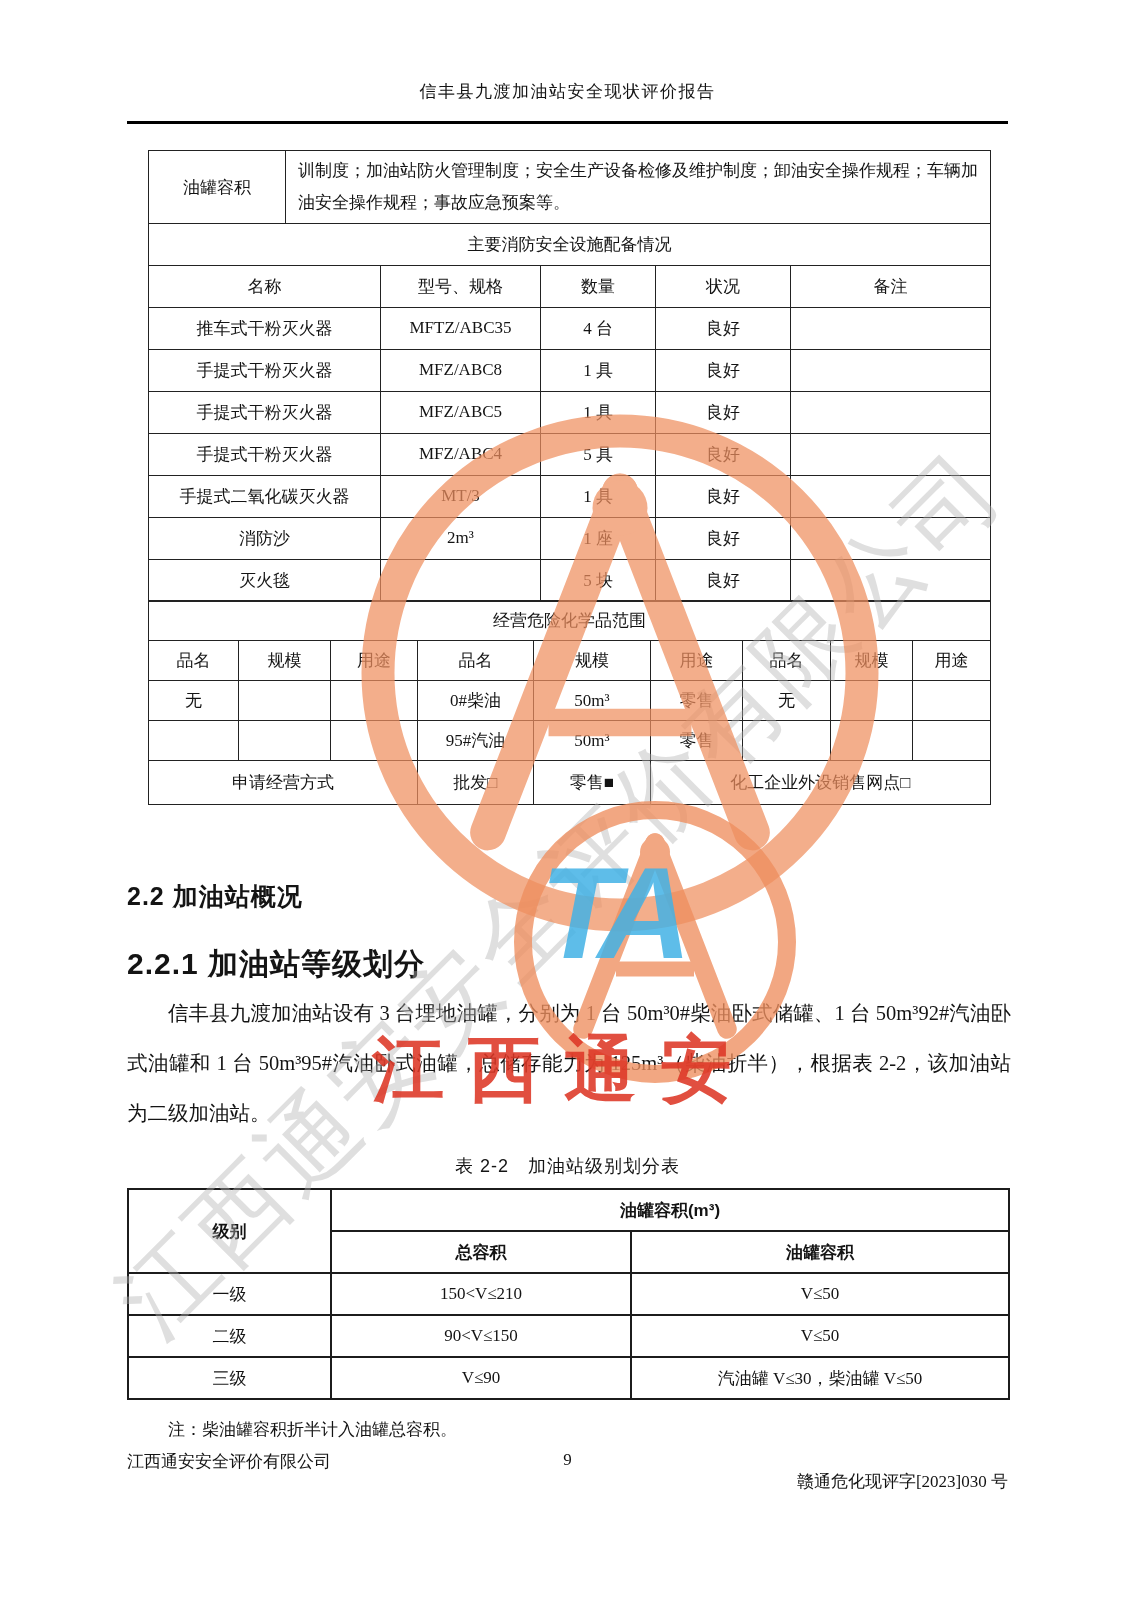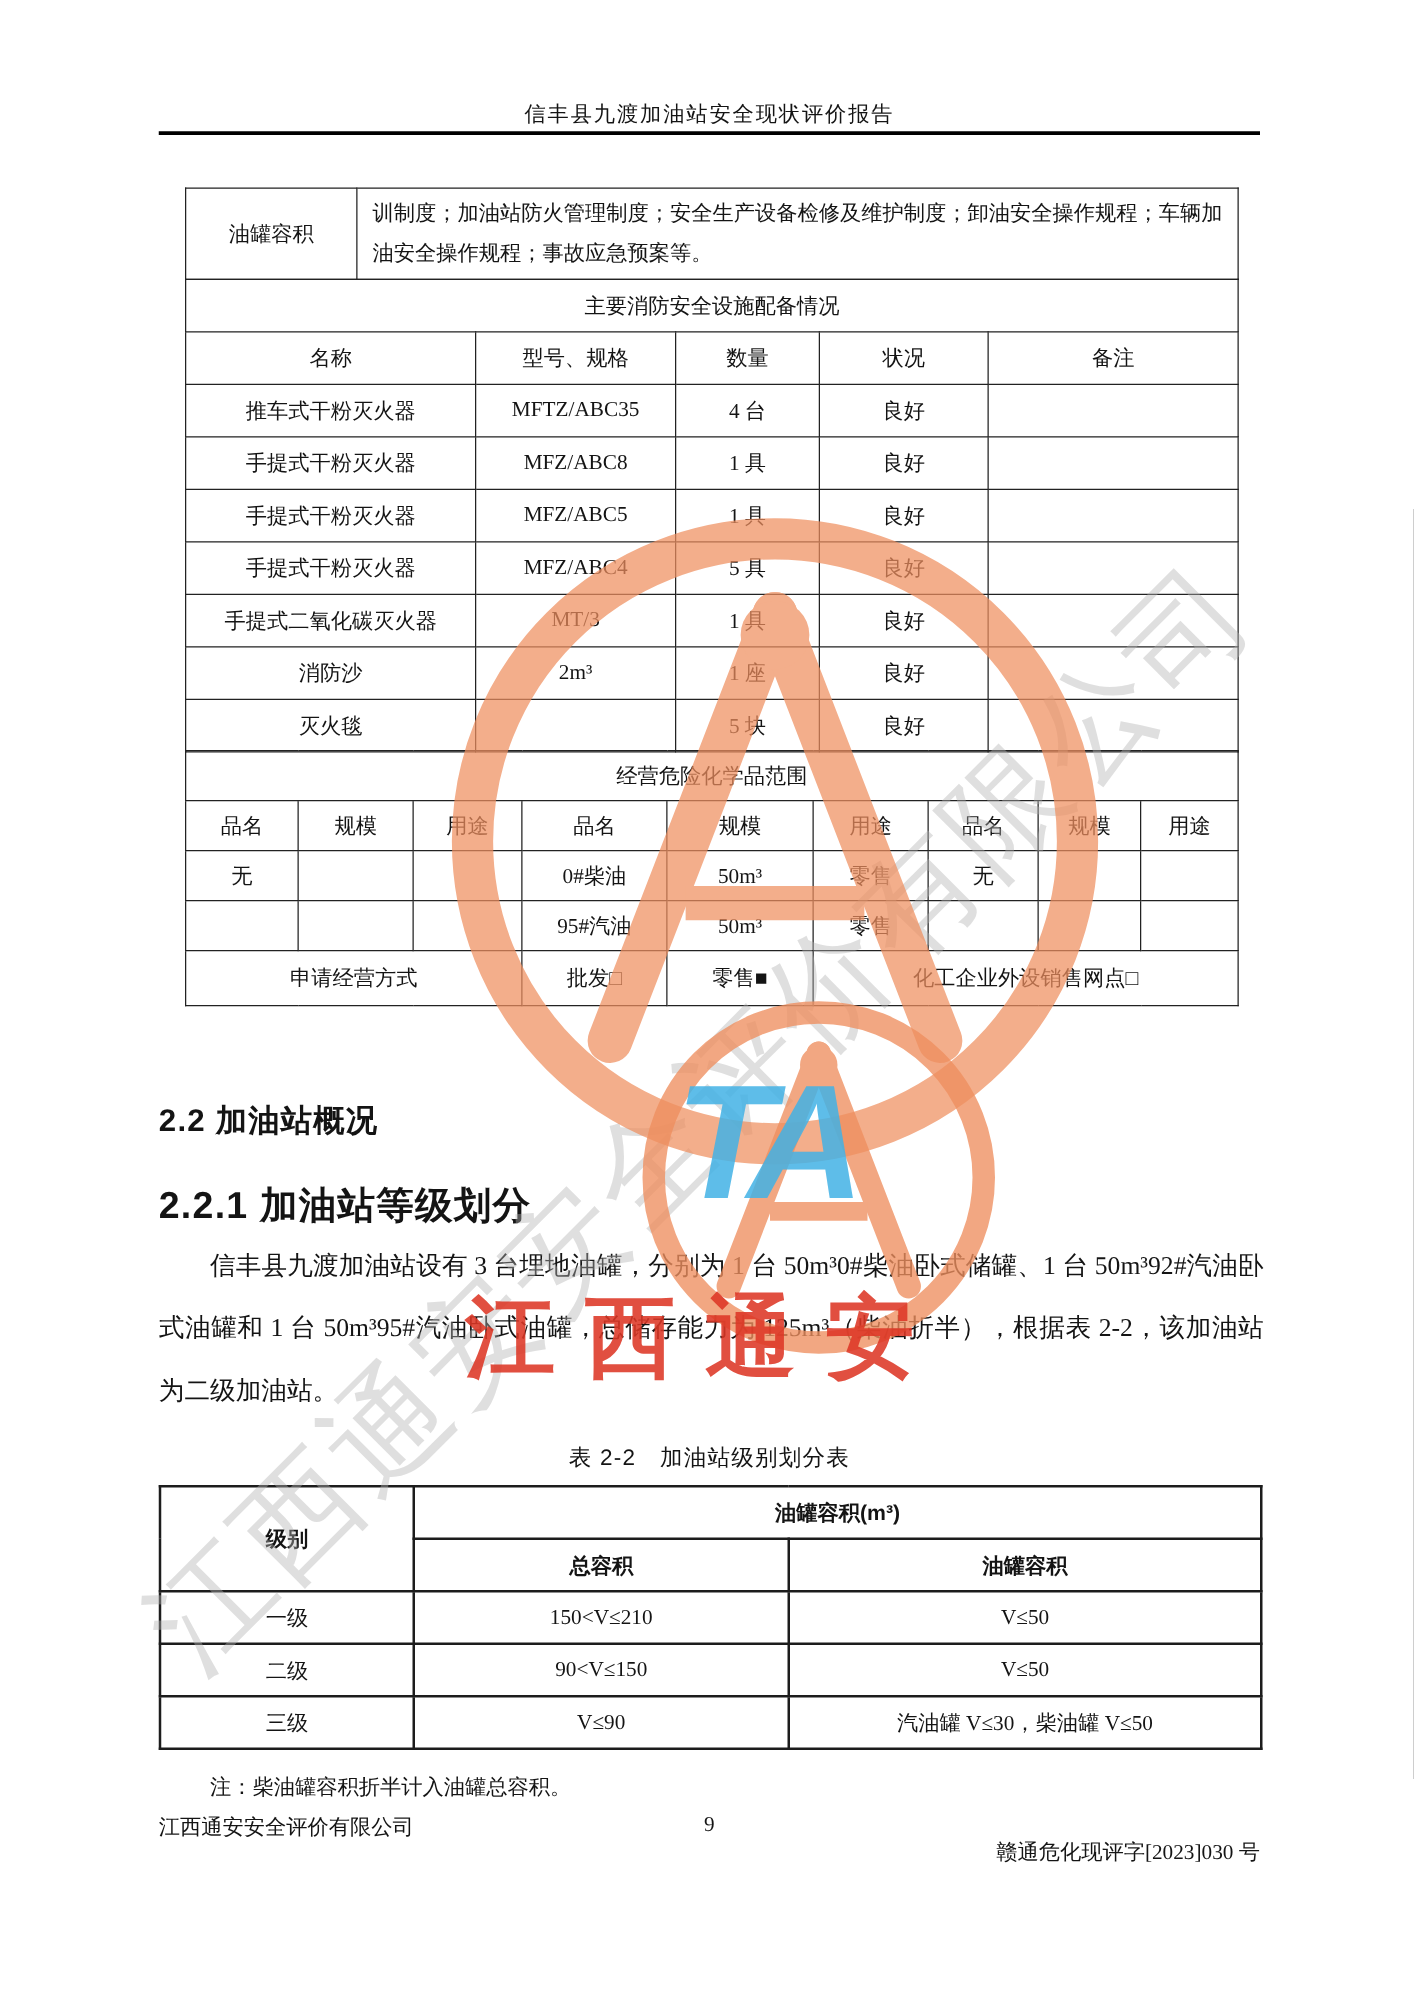--- a/index.html
+++ b/index.html
@@ -7,21 +7,21 @@
   .page {
     position:relative; width:1131px; height:1600px; margin:0 auto;
     background:#ffffff; overflow:hidden;
     font-family:"Liberation Serif","DejaVu Serif",serif; color:#141414;
   }
 
   
   .doc-header {
     position:absolute; top:80px; left:127px; width:881px;
     text-align:center; font-size:17px; letter-spacing:1.5px;
-    padding-bottom:2px; border-bottom:3px solid #000;
+    padding-bottom:18px; border-bottom:3px solid #000;
   }
 
   
   table { border-collapse:collapse; table-layout:fixed; width:842px; }
   td {
     border:1.5px solid #222; font-size:17px; text-align:center;
     vertical-align:middle; padding:2px 4px; overflow:hidden;
   }
 
   .t1wrap { position:absolute; left:148px; top:150px; width:842px; }

